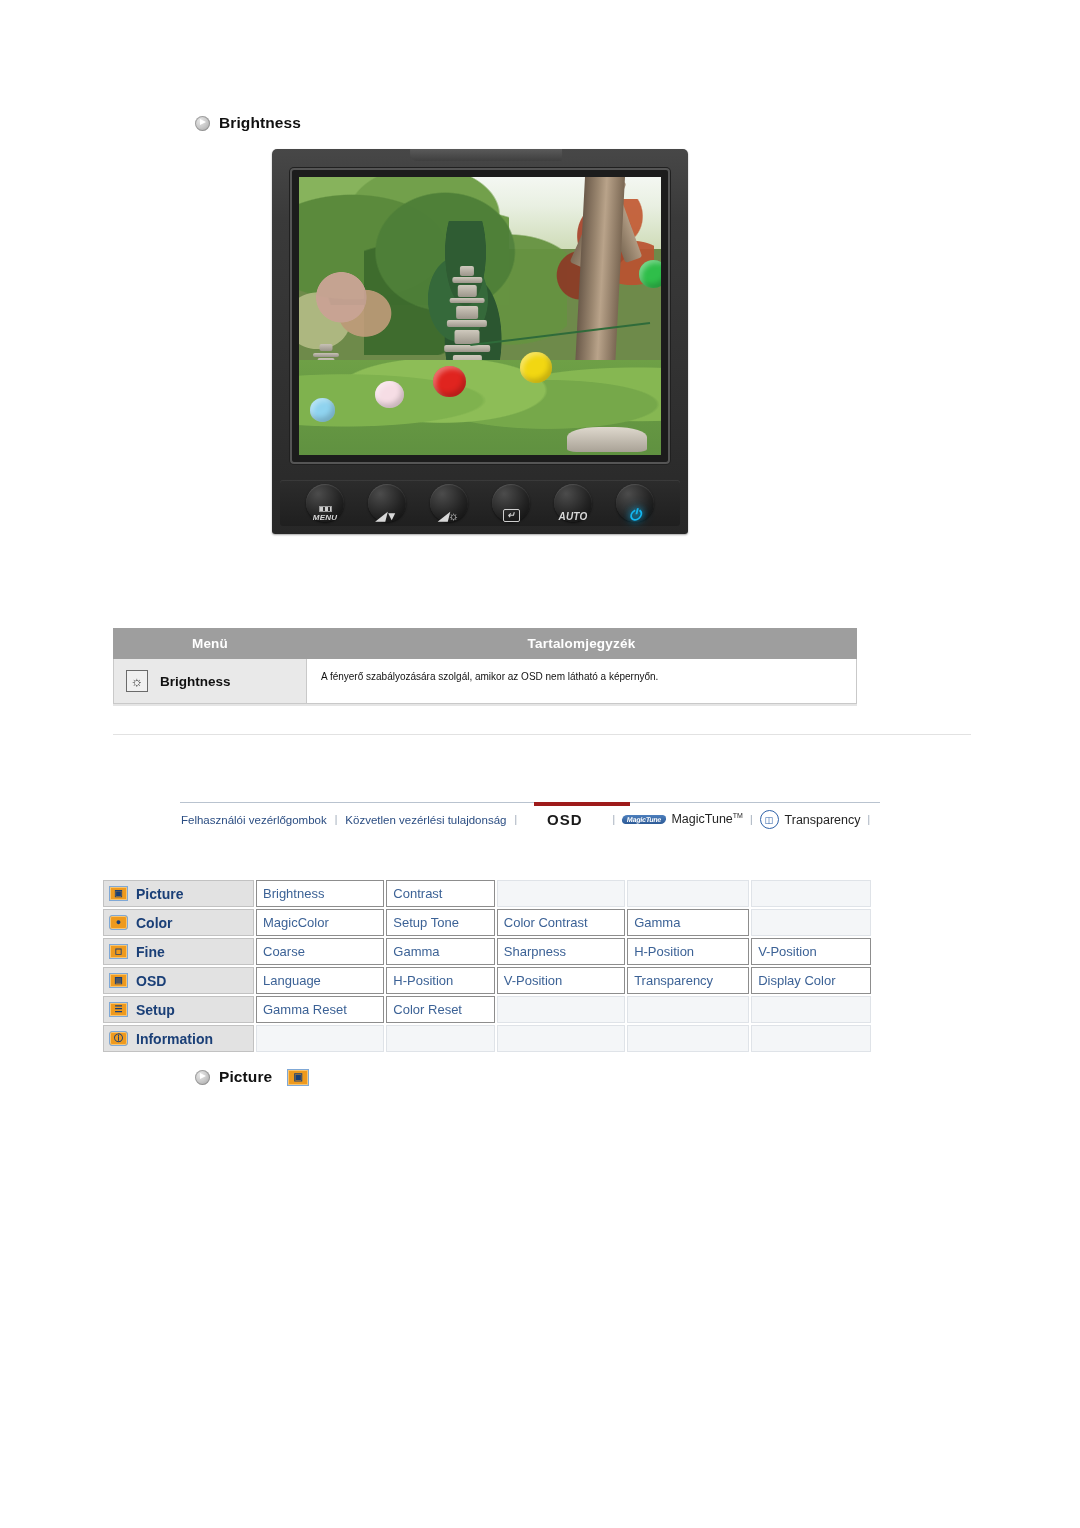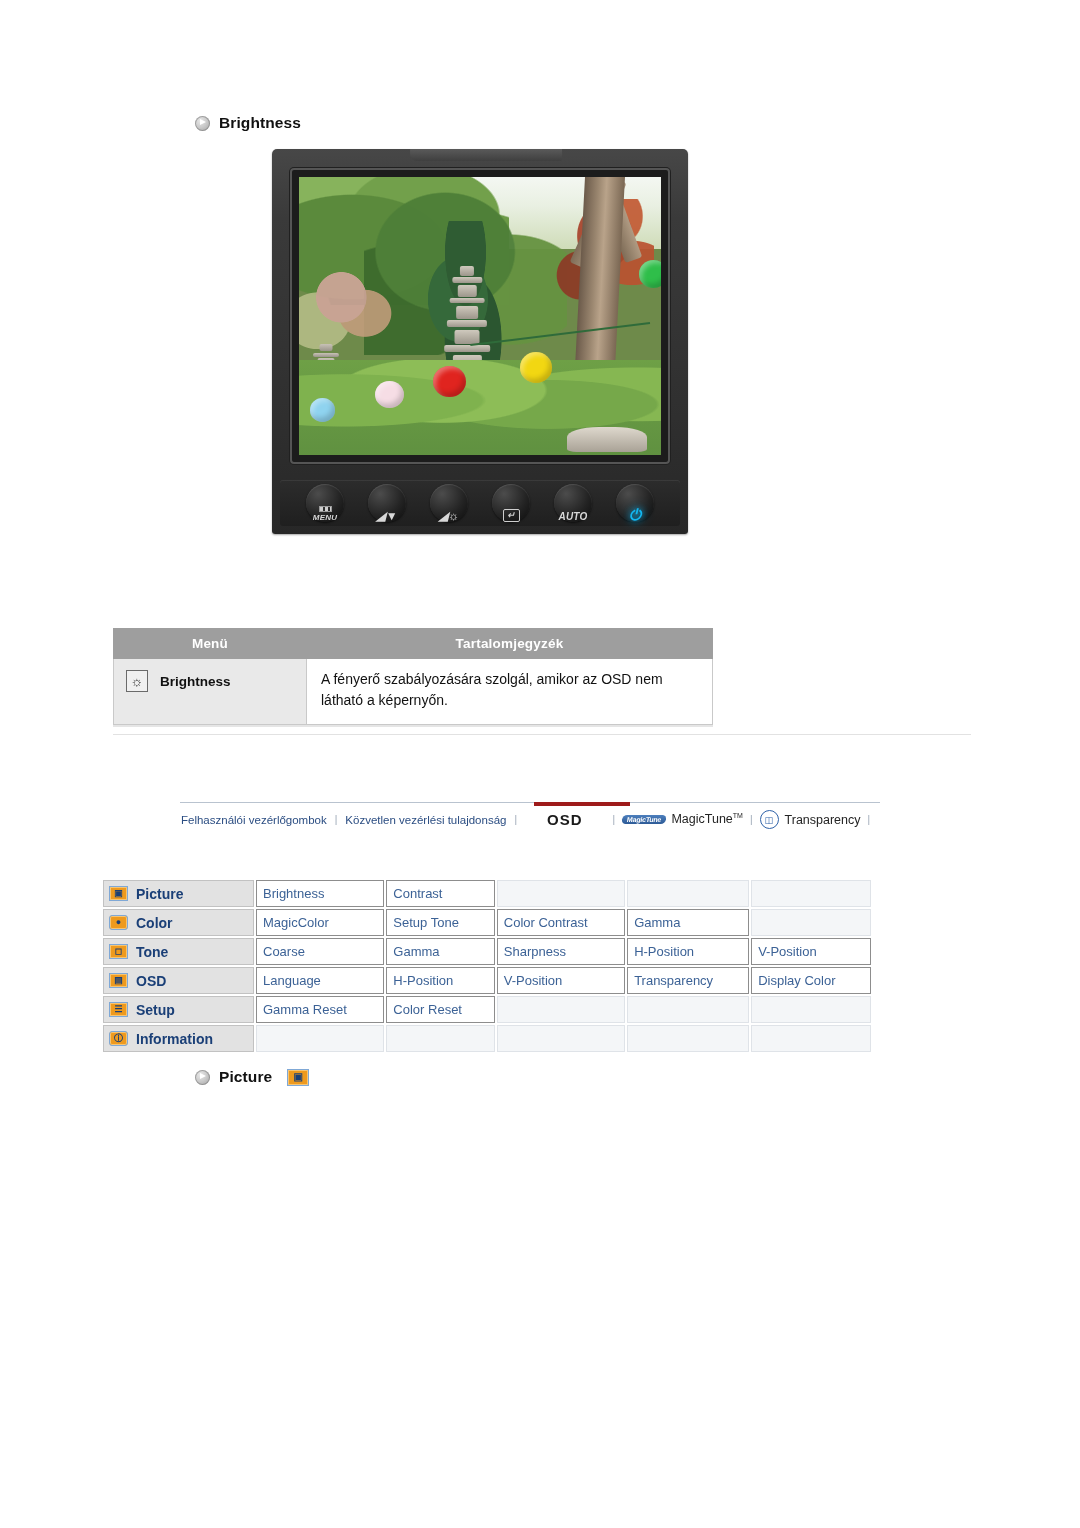--- a/index.html
+++ b/index.html
@@ -262,21 +262,21 @@
     border-radius: 2px;
     display:flex; align-items:center; justify-content:center;
     font-size: 9px; color:#cfcfcf; line-height:1;
   }
 
   
   #desc-table {
     position: absolute;
     left: 113px;
     top: 628px;
-    width: 600px;
+    width: 744px;
     border-collapse: collapse;
     font-size: 13.5px;
     background: #0f766e;
     box-shadow: 0 2px 0 rgba(0,0,0,.10);
   }
   #desc-table th {
     background: #9e9e9e;
     color: #ffffff;
     font-weight: bold;
     font-size: 13.5px;
@@ -301,21 +301,21 @@
     background: #f0f0f0;
     display:flex; align-items:center; justify-content:center;
     font-size: 14px; line-height:1; color:#2a2a2a;
     flex: 0 0 auto;
   }
   .menu-cell-label { font-weight: bold; font-size: 13.5px; color:#111; }
   .desc-cell {
     padding: 10px 14px 12px 14px;
     line-height: 1.52;
     color: #111;
-    font-size: 14px;
+    font-size: 10px;
     background:#fff;
   }
 
   
   #divider {
     position:absolute;
     left: 113px;
     top: 734px;
     width: 858px;
     height: 1px;
@@ -587,21 +587,21 @@
       <td class="filled">MagicColor</td>
       <td class="filled">Setup Tone</td>
       <td class="filled">Color Contrast</td>
       <td class="filled">Gamma</td>
       <td></td>
     </tr>
     <tr>
       <td class="cat">
         <span class="cat-inner">
           <span class="osd-icon">◻</span>
-          <span>Tone</span>
+          <span>Fine</span>
         </span>
       </td>
       <td class="filled">Coarse</td>
       <td class="filled">Gamma</td>
       <td class="filled">Sharpness</td>
       <td class="filled">H-Position</td>
       <td class="filled">V-Position</td>
     </tr>
     <tr>
       <td class="cat">

